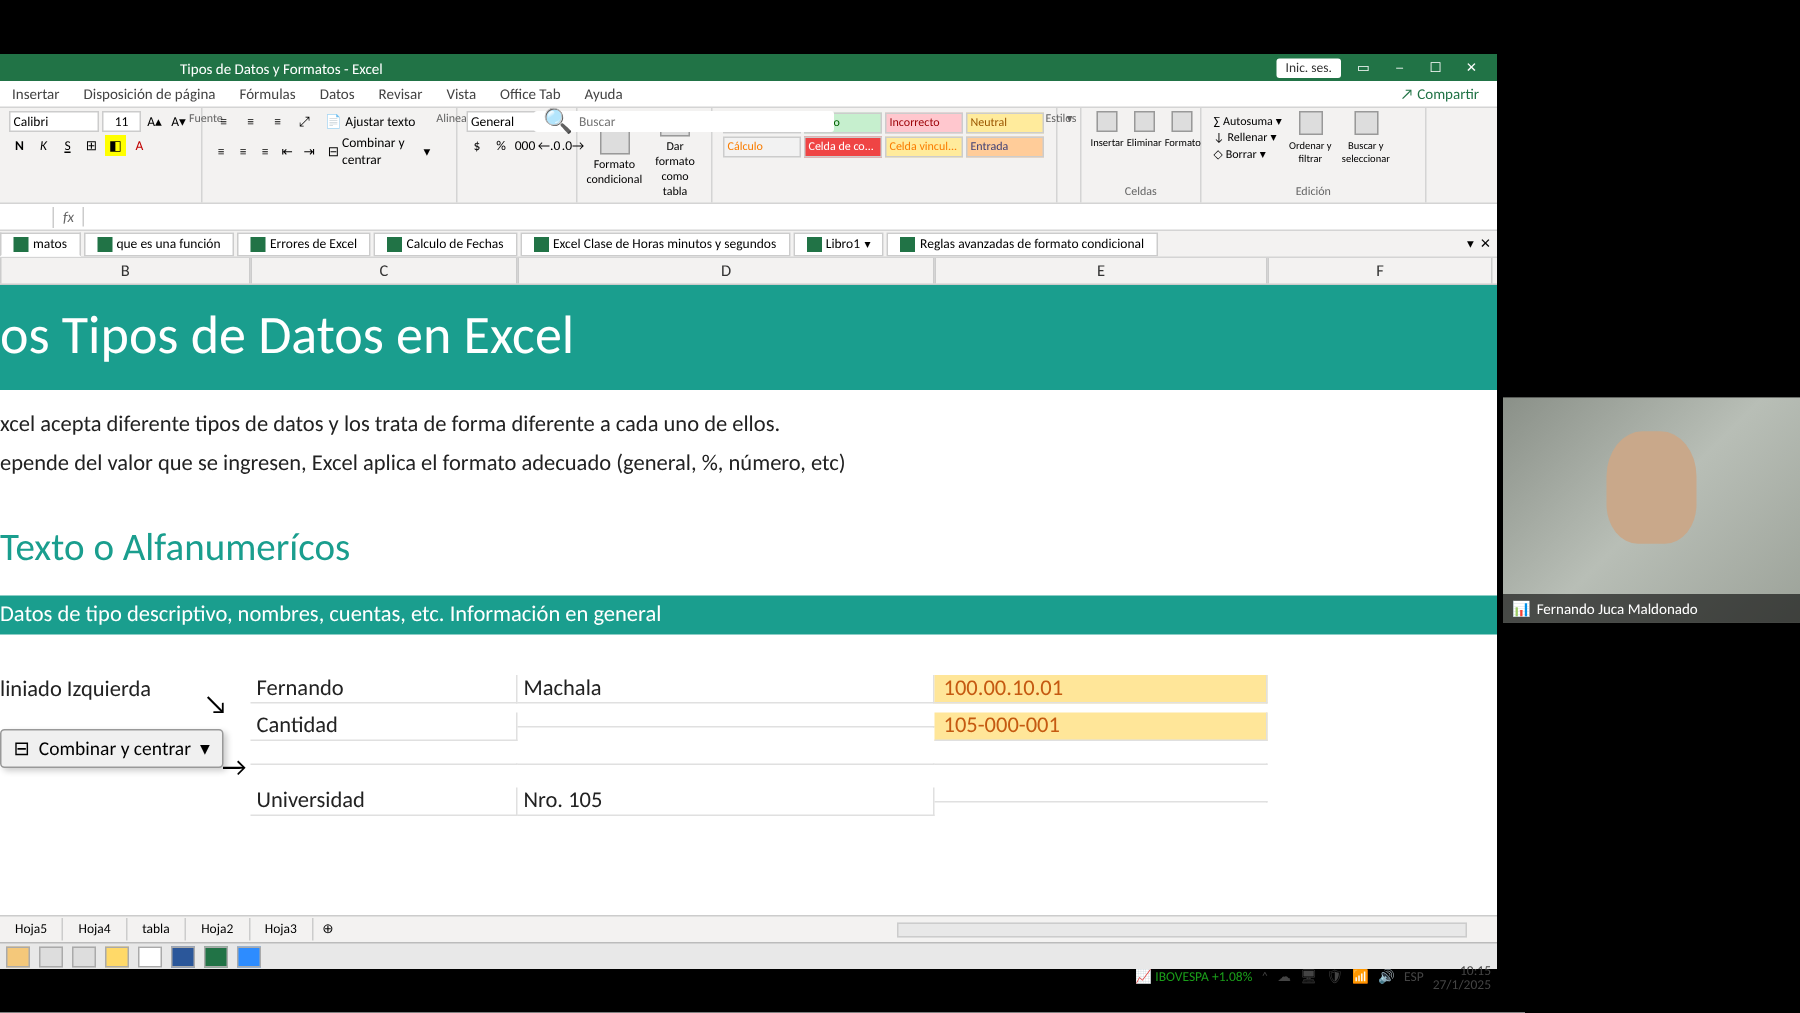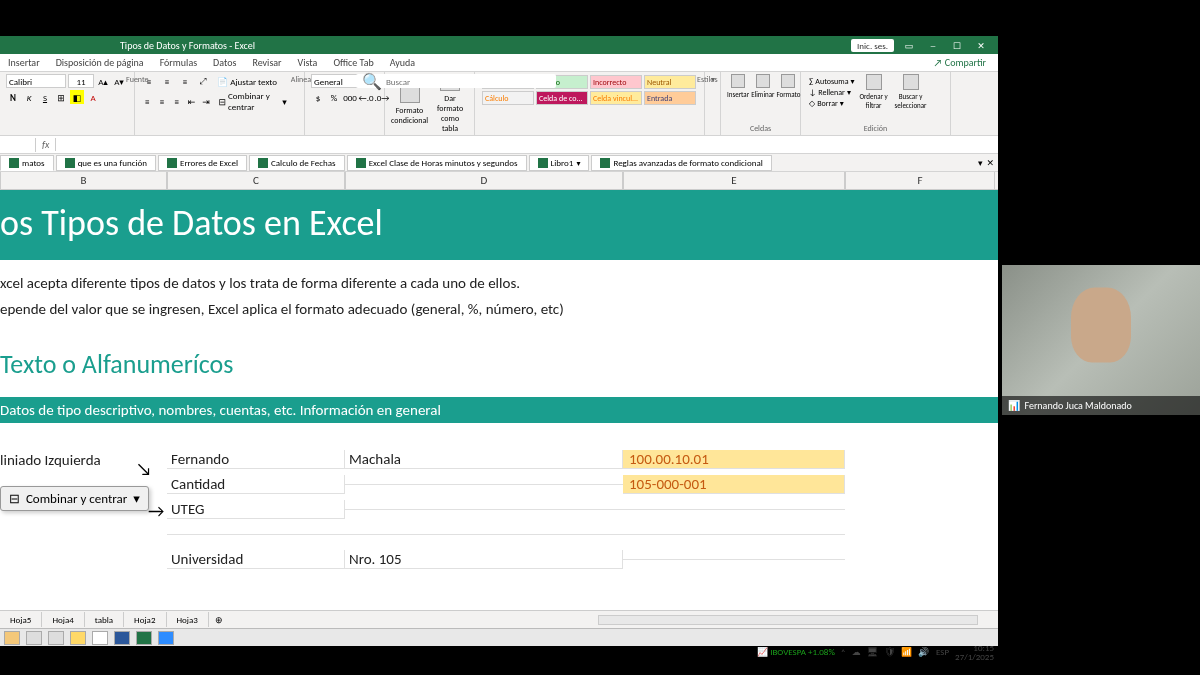--- a/index.html
+++ b/index.html
@@ -222,21 +222,21 @@
     <div class="ribbon-group styles-group">
       <div>
         <div class="styles-row" id="styles-row1">
             <div class="style-cell" style="background: rgb(255, 255, 255); color: rgb(0, 0, 0);">Normal</div>
             <div class="style-cell" style="background: rgb(198, 239, 206); color: rgb(0, 97, 0);">Bueno</div>
             <div class="style-cell" style="background: rgb(255, 199, 206); color: rgb(156, 0, 6);">Incorrecto</div>
             <div class="style-cell" style="background: rgb(255, 235, 156); color: rgb(156, 87, 0);">Neutral</div>
           </div>
         <div class="styles-row" id="styles-row2">
             <div class="style-cell" style="background: rgb(242, 242, 242); color: rgb(250, 125, 0);">Cálculo</div>
-            <div class="style-cell" style="background: #be185d; color: rgb(255, 255, 255);">Celda de co...</div>
+            <div class="style-cell" style="background: #ef4444; color: rgb(255, 255, 255);">Celda de co...</div>
             <div class="style-cell" style="background: rgb(255, 235, 156); color: rgb(250, 125, 0);">Celda vincul...</div>
             <div class="style-cell" style="background: rgb(255, 204, 153); color: rgb(63, 63, 118);">Entrada</div>
           </div>
       </div>
       <div class="ribbon-group-label">Estilos</div>
     </div>
 
     <div class="ribbon-group" style="width:16px">
       <div style="font-size:8px;color:#666">▾</div>
     </div>
@@ -349,26 +349,20 @@
       <div class="cell-b">liniado Izquierda</div>
       <div class="cell-c gridline">Fernando</div>
       <div class="cell-d gridline">Machala</div>
       <div class="cell-e gridline yellow-cell">100.00.10.01</div>
     </div>
     <div class="data-row">
       <div class="cell-b"></div>
       <div class="cell-c gridline">Cantidad</div>
       <div class="cell-d gridline"></div>
       <div class="cell-e gridline yellow-cell">105-000-001</div>
-    </div>
-    <div class="data-row">
-      <div class="cell-b"></div>
-      <div class="cell-c gridline">UTEG</div>
-      <div class="cell-d gridline"></div>
-      <div class="cell-e gridline"></div>
     </div>
     <div class="data-row">
       <div class="cell-b"></div>
       <div class="cell-c gridline"></div>
       <div class="cell-d gridline"></div>
       <div class="cell-e gridline"></div>
     </div>
     <div class="data-row">
       <div class="cell-b"></div>
       <div class="cell-c gridline">Universidad</div>

